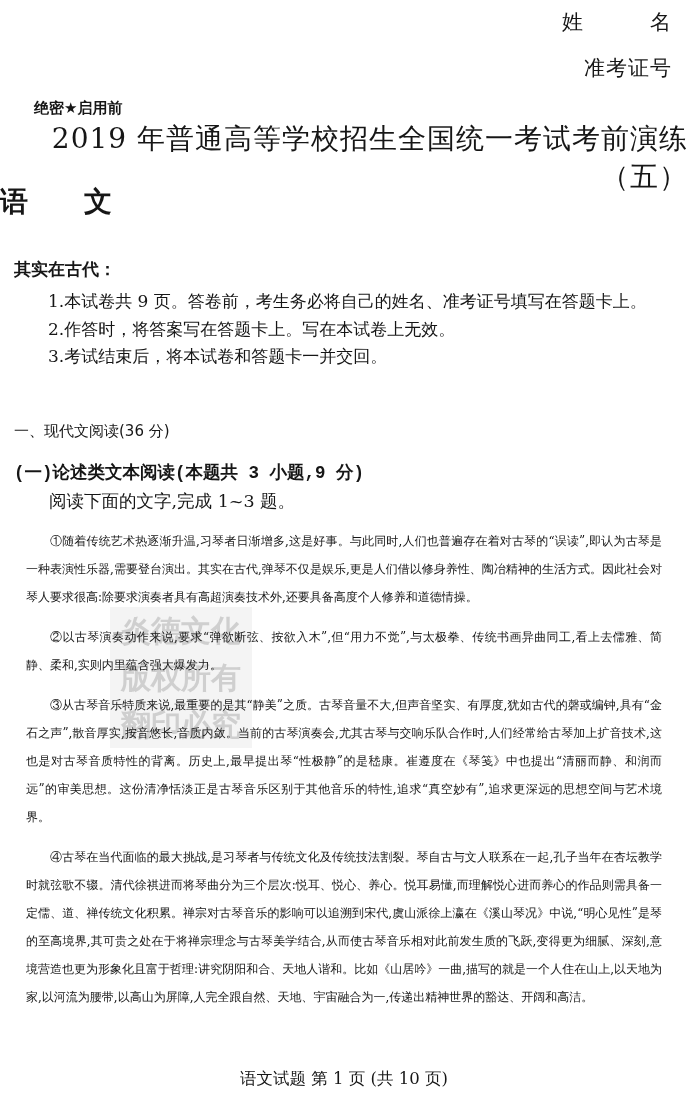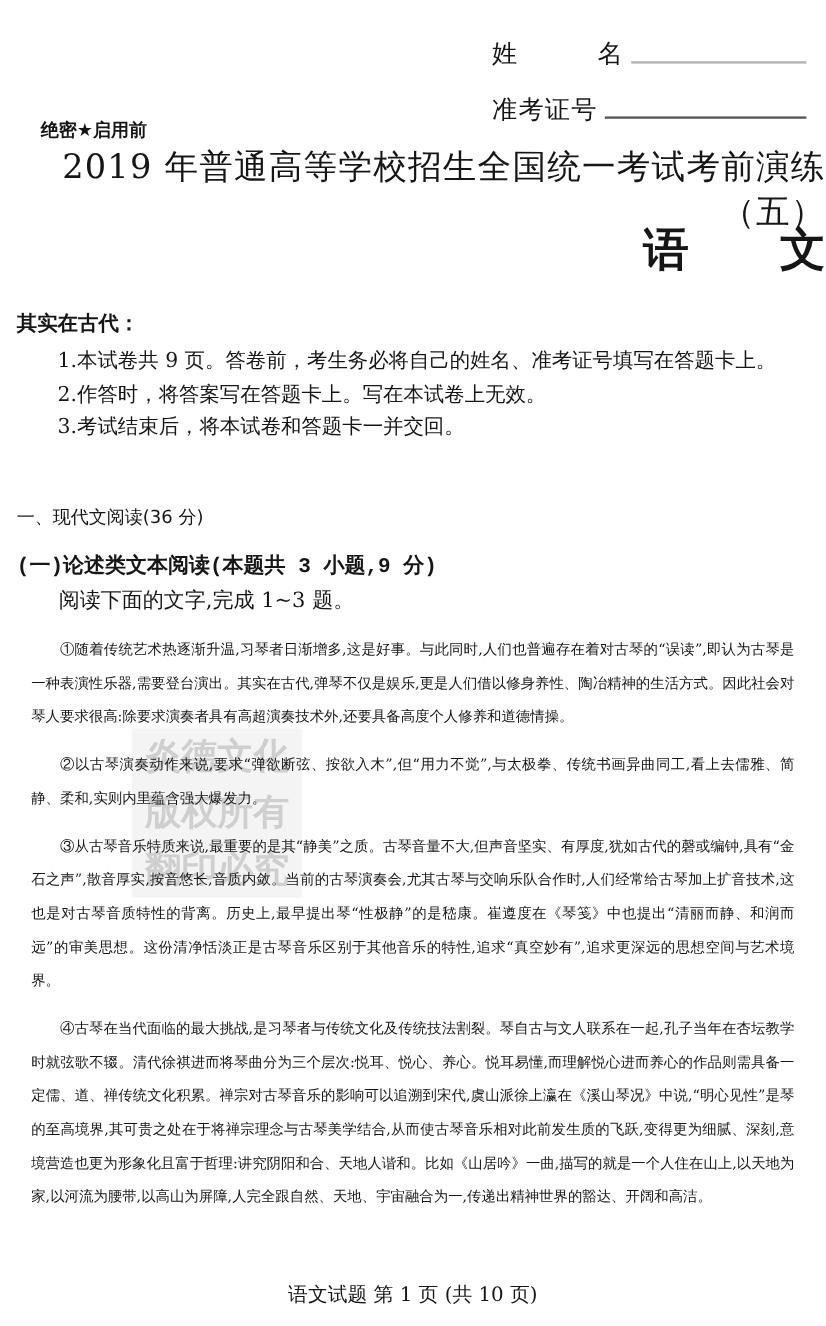--- a/index.html
+++ b/index.html
@@ -21,20 +21,21 @@
     width: 262px;
     z-index: 2;
   }
   .field-row {
     display: flex;
     align-items: flex-end;
     height: 46px;
     font-size: 21px;
     letter-spacing: 1px;
     white-space: nowrap;
+    flex-direction: column;
   }
   .field-label { line-height: 1; padding-bottom: 2px; }
   .field-line {
     flex: 1;
     height: 1px;
     margin: 0 0 5px 6px;
   }
   .field-line.name-line { border-bottom: 2px solid #b3b3b3; }
   .field-line.id-line   { border-bottom: 2px solid #5a5a5a; }
 
@@ -56,24 +57,24 @@
     text-align: right;
     font-size: 28px;
     letter-spacing: 1px;
     z-index: 2;
   }
   .subject-title {
     position: absolute;
     left: 0;
     top: 183px;
     width: 100%;
-    text-align: right;
+    text-align: left;
     font-family: Liberation Mono, monospace;
     font-weight: bold;
-    font-size: 38px;
+    font-size: 28px;
     z-index: 2;
   }
 
   .main {
     position: absolute;
     left: 14px;
     right: 14px;
     top: 258px;
     z-index: 2;
   }

